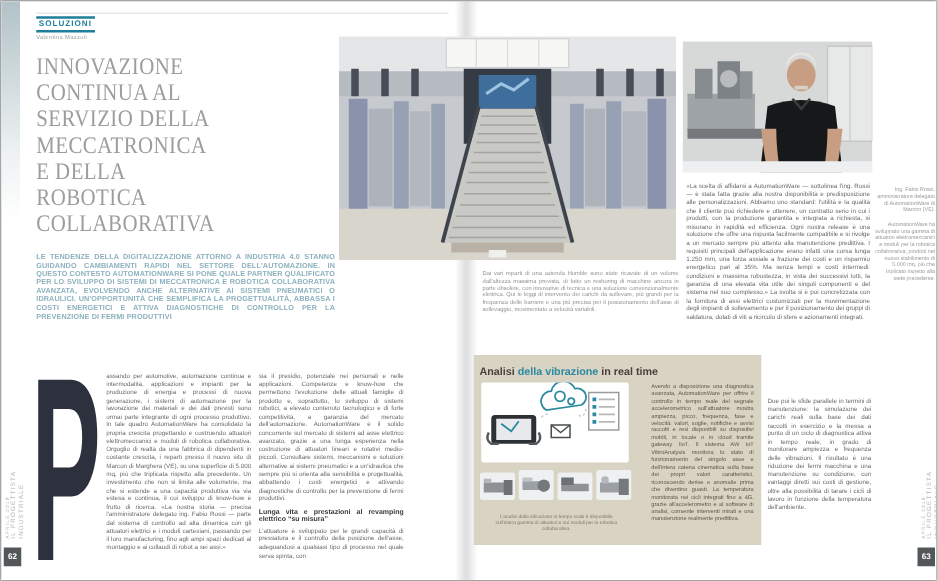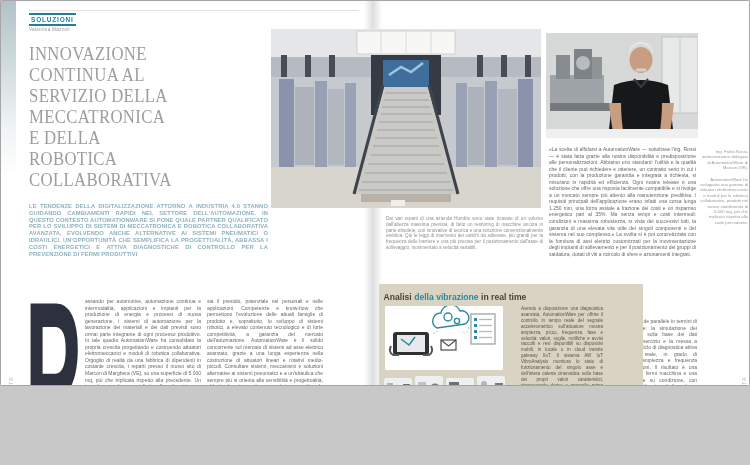--- a/index.html
+++ b/index.html
@@ -1,16 +1,16 @@
 <!DOCTYPE html>
 <html><head>
 <meta charset="utf-8">
 <style>
   html,body{margin:0;padding:0;background:#c8c8c8;font-family:"Liberation Sans",sans-serif;}
-  .spread{position:relative;width:748px;height:384px;margin:1px;background:#ffffff;box-shadow:0 0 3px rgba(0,0,0,.45);overflow:hidden;}
+  .spread{position:relative;width:748px;height:463px;margin:1px;background:#ffffff;box-shadow:0 0 3px rgba(0,0,0,.45);overflow:hidden;}
   .abs{position:absolute;}
   
   .bleed{left:0;top:0;width:15px;height:175px;background:linear-gradient(to bottom,#b2c2c8 0%,#cfdadd 35%,#eef2f3 70%,rgba(255,255,255,0) 100%);}
   
   .gutter{left:363px;top:0;width:18px;height:463px;background:linear-gradient(to right,rgba(40,45,55,0) 0%,rgba(40,45,55,.16) 50%,rgba(40,45,55,0) 100%);}
   
   .toprule{left:28px;top:9px;width:330px;height:1px;background:#e2e2e2;}
   .tag{left:28px;top:12px;color:#1f7f9b;border-top:2px solid #1f7f9b;border-bottom:2px solid #1f7f9b;font-size:6.5px;font-weight:bold;letter-spacing:.8px;padding:1px 2px;}
   .byline{left:28px;top:26px;font-size:4.6px;color:#9a9a9a;letter-spacing:.3px;}
   
@@ -29,21 +29,21 @@
   .manphoto{left:545px;top:32px;width:152px;height:105px;}
   
   .caption{font-size:4.6px;line-height:5.8px;color:#8f8f8f;text-align:justify;}
   .staircap{left:385px;top:215px;width:157px;height:60px;}
   .portcap{left:699px;top:148px;width:48px;text-align:right;font-size:4.3px;line-height:5.4px;color:#9a9a9a;}
   .portcap p{margin:0 0 6px 0;}
   
   .rmain1{left:548px;top:145px;width:147px;height:163px;}
   .rmain2{left:613px;top:317px;width:83px;height:112px;}
   
-  .box{left:378px;top:283px;width:230px;height:152px;background:#d8d3c2;padding-left:34px;}
+  .box{left:378px;top:283px;width:230px;height:152px;background:#d8d3c2;}
   .boxtitle{position:absolute;left:0;top:8px;width:152px;text-align:center;font-size:8.6px;font-weight:bold;color:#4a3f38;}
   .boxtitle .accent{color:#2a8a9f;}
   .boxpanel{position:absolute;left:6px;top:22px;width:118px;height:64px;background:#ffffff;border-radius:2px;}
   .boxproducts{position:absolute;left:4px;top:88px;width:124px;height:34px;}
   .boxcap{position:absolute;left:14px;top:126px;width:104px;font-size:3.9px;line-height:5px;color:#7d776a;text-align:center;}
   .boxtext{position:absolute;left:142px;top:22px;width:82px;height:124px;font-size:4.5px;line-height:5.9px;color:#5b564c;text-align:justify;overflow:hidden;}
   
   .vert{width:12px;height:100px;display:flex;flex-direction:row;align-items:flex-end;}
   .vert span{writing-mode:vertical-rl;transform:rotate(180deg);color:#b4b4b4;letter-spacing:1px;}
   .vt-main{font-size:5px;}

